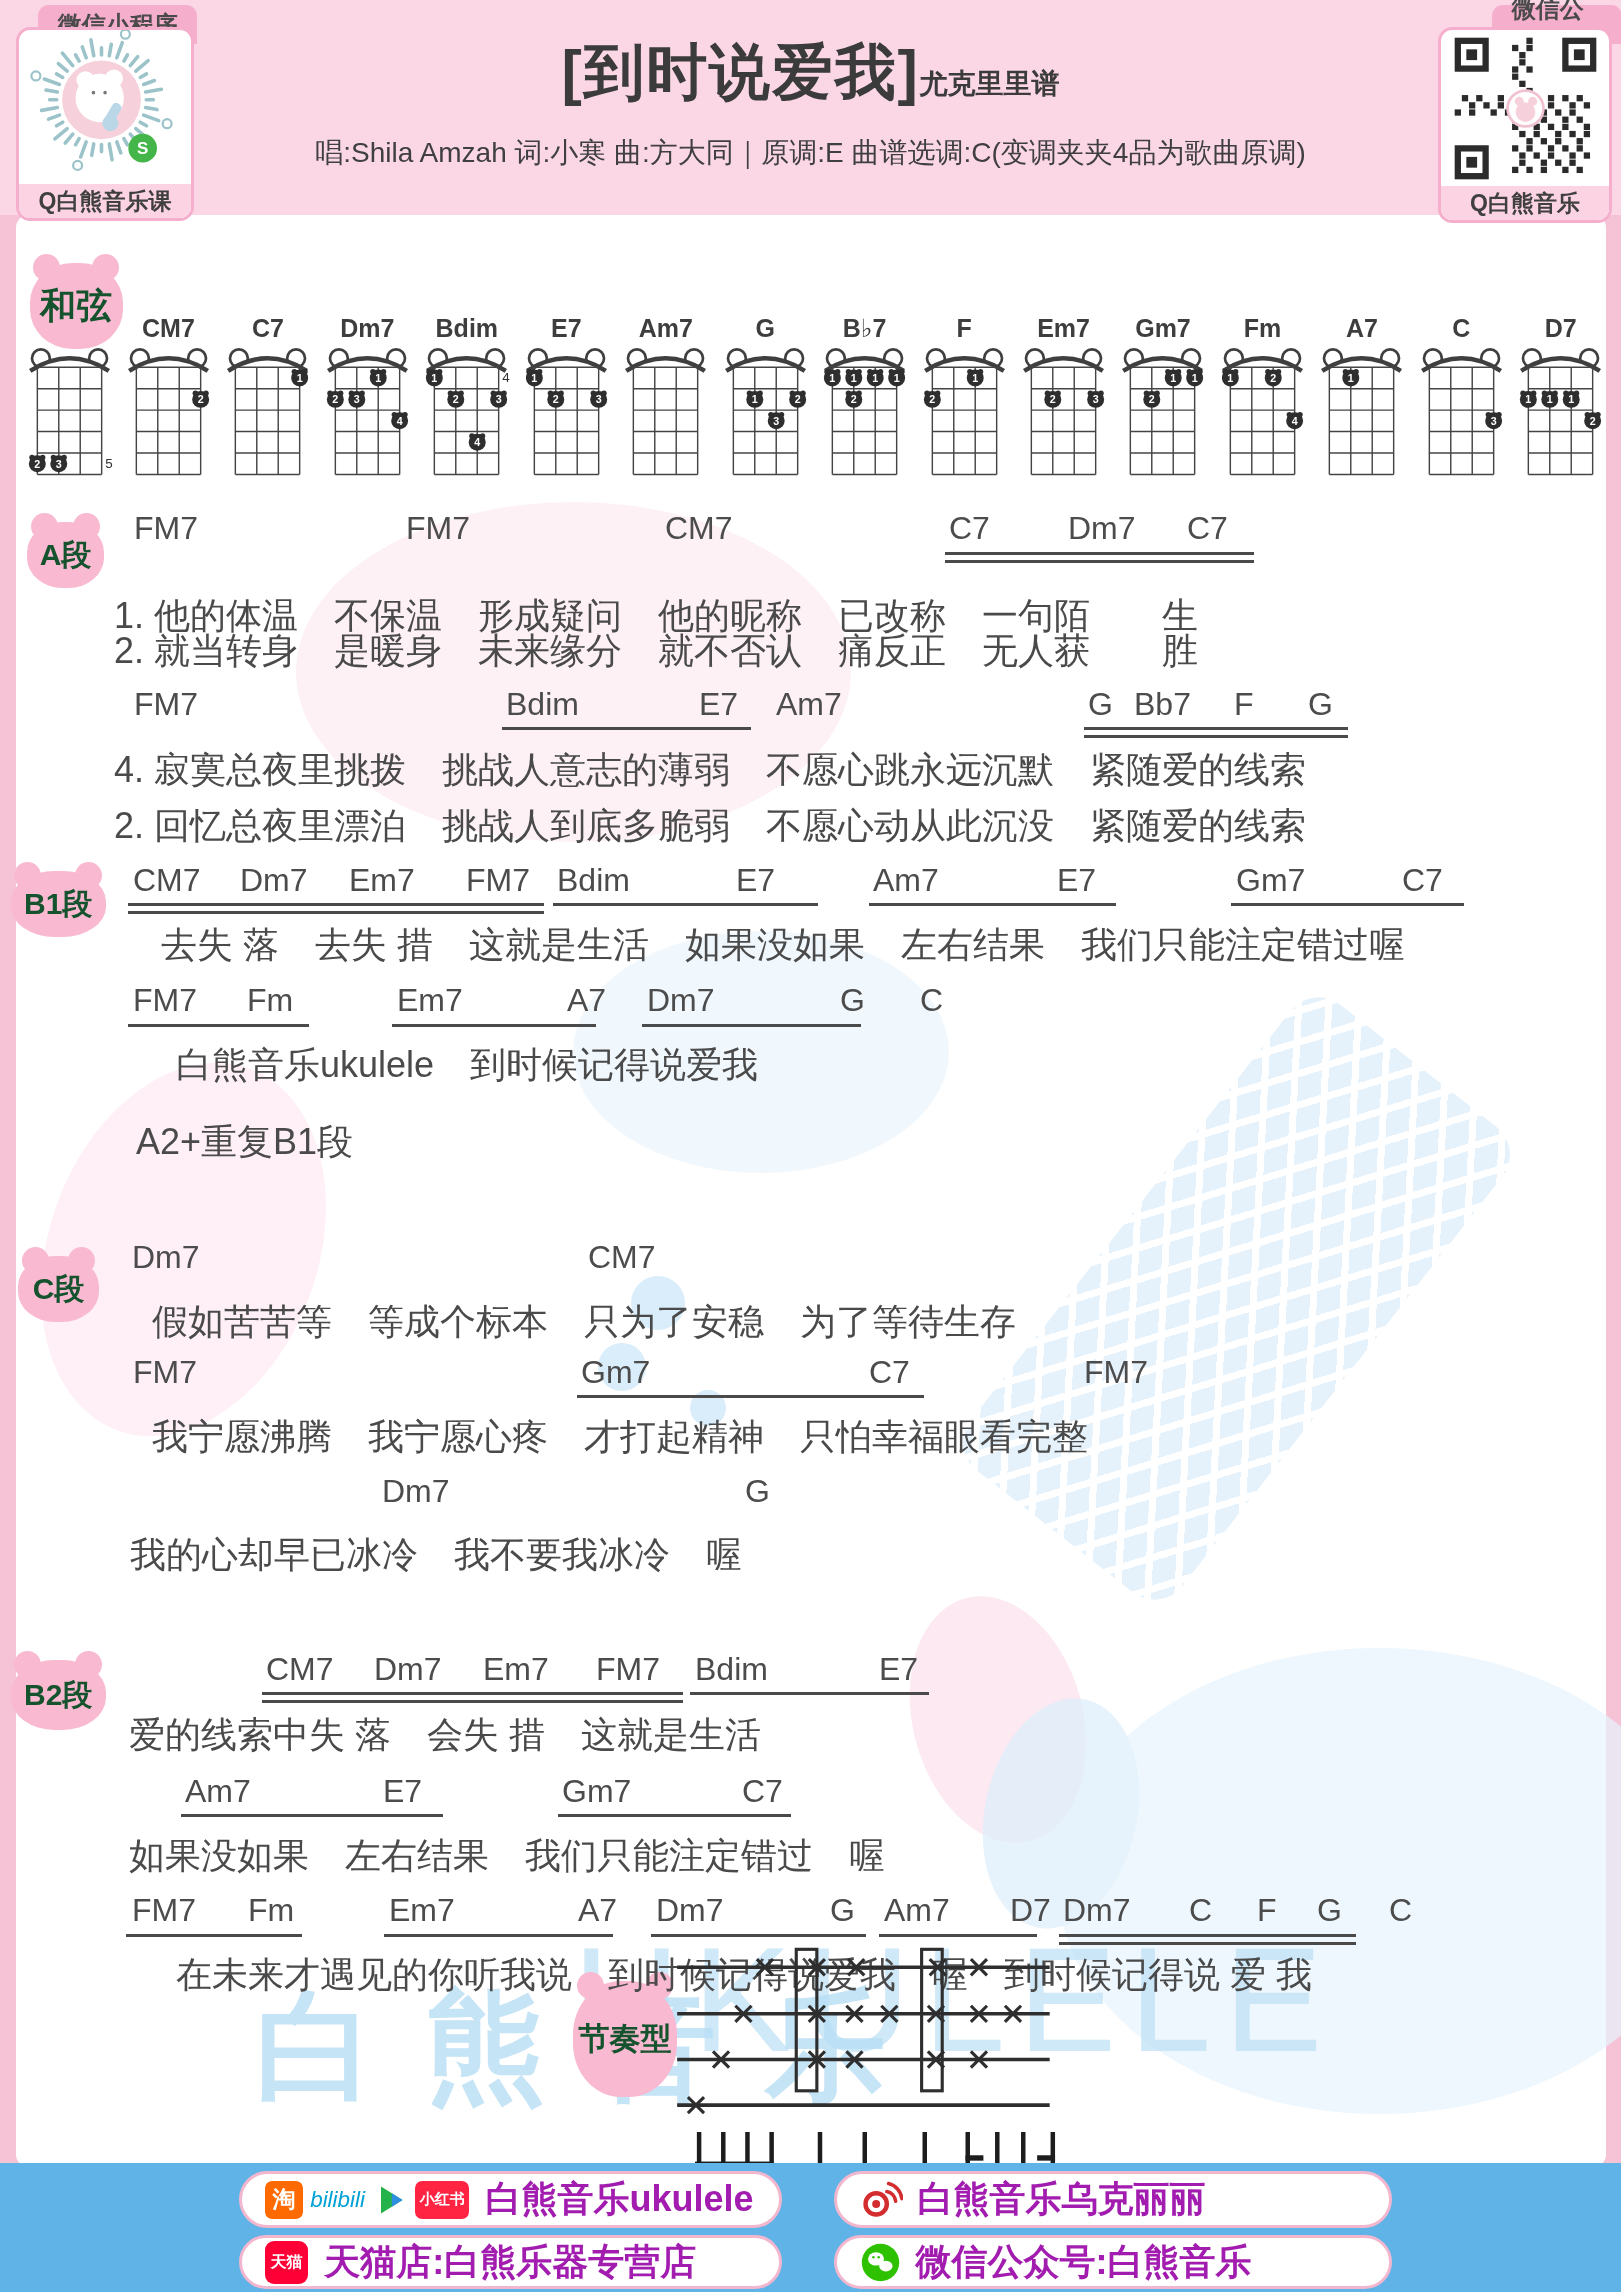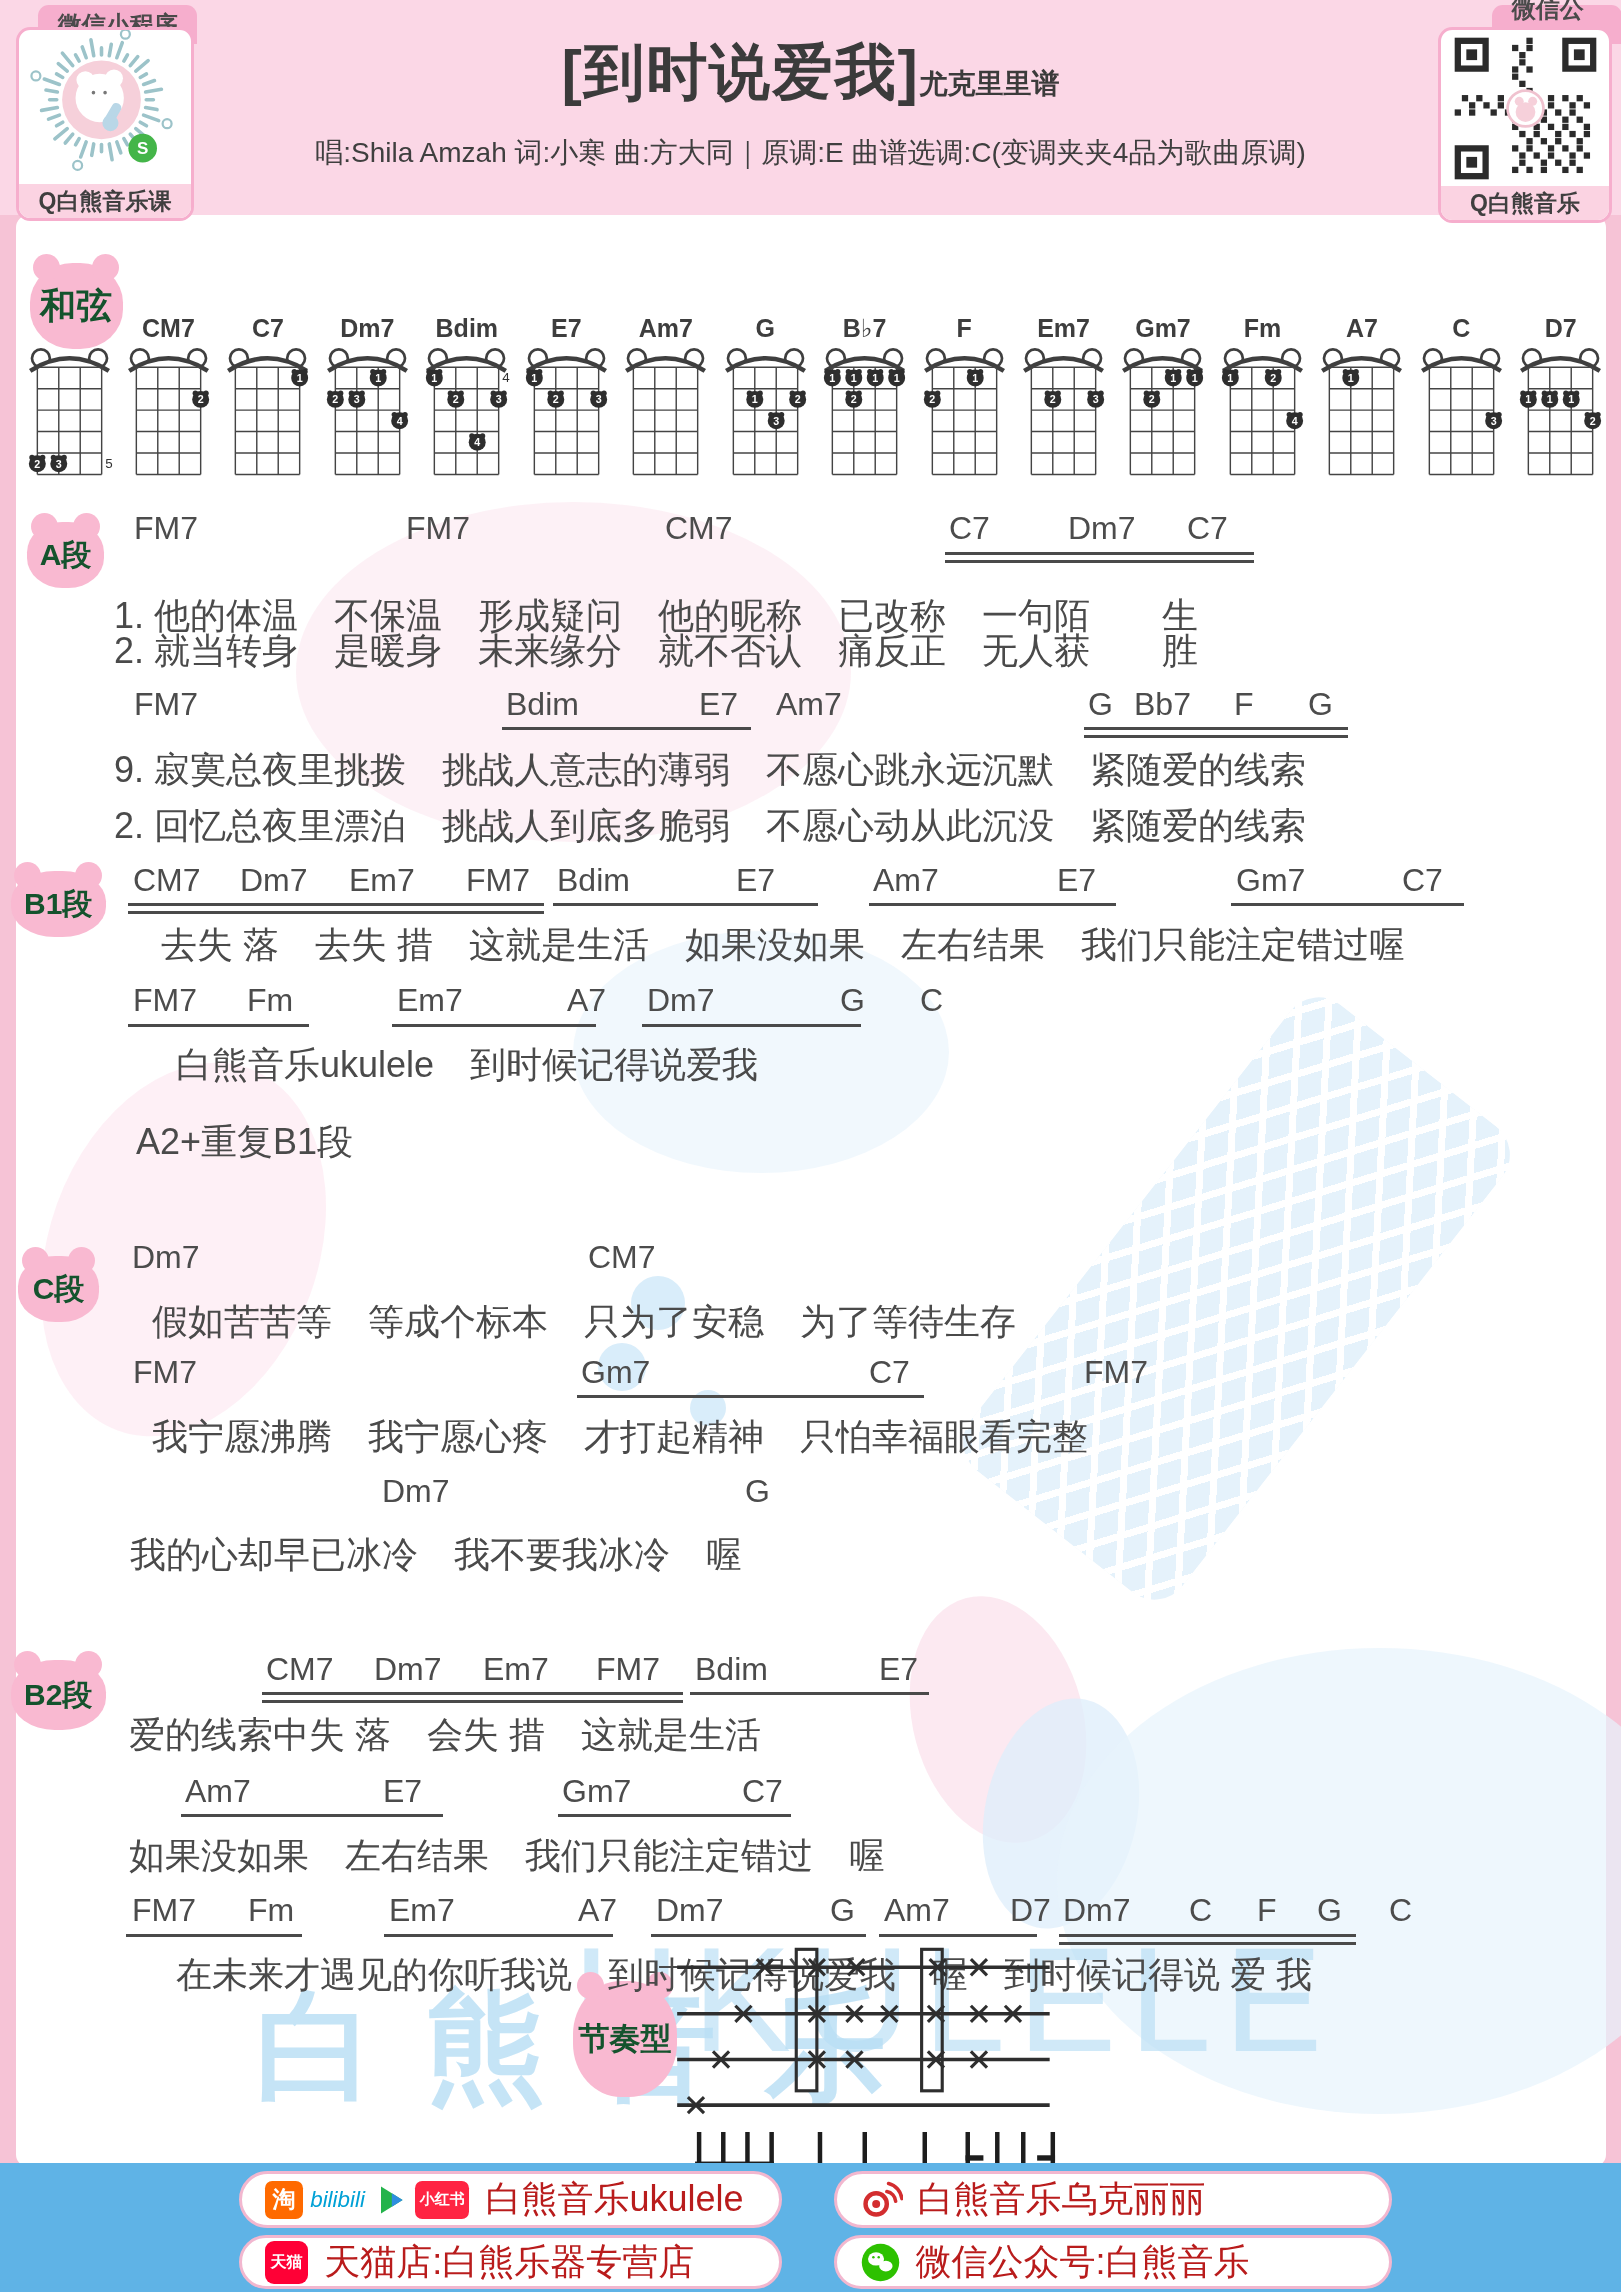--- a/index.html
+++ b/index.html
@@ -35,21 +35,21 @@
   #lattice{position:absolute;left:1102px;top:1003px;width:269px;height:591px;z-index:1;transform:rotate(38deg);border-radius:36px;
      background:
        repeating-linear-gradient(55deg,rgba(255,255,255,0) 0 23px,#ffffff 23px 30px),
        repeating-linear-gradient(-55deg,rgba(255,255,255,0) 0 23px,#ffffff 23px 30px),
        #ddeefa;opacity:.75;}
   #wm-cn{position:absolute;left:255px;top:1966px;font-size:121px;font-weight:600;letter-spacing:49px;color:rgba(183,221,244,.8);z-index:2;white-space:nowrap;}
   #wm-en{position:absolute;left:573px;top:1915px;font-size:148px;font-weight:400;letter-spacing:12.5px;color:rgba(183,221,244,.65);z-index:1;white-space:nowrap;}
   
   #footer{left:0;top:2163px;width:1622px;height:130px;background:#5fb3e6;z-index:8;}
   .pill{position:absolute;background:#ffffff;border:3.6px solid #f2b7cf;border-radius:32px;display:flex;align-items:center;padding:0 23px;box-sizing:border-box;z-index:9;}
-  .pill .plabel{font-size:36px;font-weight:400;color:#b91c1c;white-space:nowrap;margin-left:9px;}
+  .pill .plabel{font-size:36px;font-weight:700;color:#a21caf;white-space:nowrap;margin-left:9px;}
   .icon-sq{display:inline-flex;align-items:center;justify-content:center;border-radius:7.2px;color:#fff;font-weight:700;margin-right:7.2px;flex:none;}
   .bili-text{color:#00a1d6;font-weight:400;font-size:22.4px;font-style:italic;margin-right:7.2px;flex:none;}
 </style>
 </head>
 <body>
 
 <div class="blob" style="left:296px;top:502px;width:555px;height:340px;background:#fdeff5;opacity:.85;"></div>
 <div class="blob" style="left:49px;top:1057px;width:269px;height:385px;background:#fdeaf2;opacity:.7;transform:rotate(20deg);"></div>
 <div class="blob" style="left:573px;top:931px;width:376px;height:242px;background:#eaf4fc;opacity:.65;"></div>
 <div class="blob" style="left:631px;top:1276px;width:54px;height:54px;background:#d9edfa;"></div>
@@ -641,21 +641,21 @@
       <span style="left: 699px; top: 686px; position: absolute; z-index: 5;">E7</span>
       <span style="left: 776px; top: 686px; position: absolute; z-index: 5;">Am7</span>
       <span style="left: 1088px; top: 686px; position: absolute; z-index: 5;">G</span>
       <span style="left: 1134px; top: 686px; position: absolute; z-index: 5;">Bb7</span>
       <span style="left: 1234px; top: 686px; position: absolute; z-index: 5;">F</span>
       <span style="left: 1308px; top: 686px; position: absolute; z-index: 5;">G</span>
       <div class="cul" style="left: 502px; top: 727px; width: 249px;"></div>
       <div class="cul" style="left: 1084px; top: 727px; width: 264px;"></div>
       <div class="cul" style="left: 1084px; top: 735px; width: 264px;"></div>
     </div>
-    <div class="lyric-line" style="left: 114px; top: 746px;">9. 寂寞总夜里挑拨　挑战人意志的薄弱　不愿心跳永远沉默　紧随爱的线索</div>
+    <div class="lyric-line" style="left: 114px; top: 746px;">4. 寂寞总夜里挑拨　挑战人意志的薄弱　不愿心跳永远沉默　紧随爱的线索</div>
     <div class="lyric-line" style="left: 114px; top: 802px;">2. 回忆总夜里漂泊　挑战人到底多脆弱　不愿心动从此沉没　紧随爱的线索</div>
     <div class="chord-line">
       <span style="left: 133px; top: 862px; position: absolute; z-index: 5;">CM7</span>
       <span style="left: 240px; top: 862px; position: absolute; z-index: 5;">Dm7</span>
       <span style="left: 349px; top: 862px; position: absolute; z-index: 5;">Em7</span>
       <span style="left: 466px; top: 862px; position: absolute; z-index: 5;">FM7</span>
       <span style="left: 557px; top: 862px; position: absolute; z-index: 5;">Bdim</span>
       <span style="left: 736px; top: 862px; position: absolute; z-index: 5;">E7</span>
       <span style="left: 873px; top: 862px; position: absolute; z-index: 5;">Am7</span>
       <span style="left: 1057px; top: 862px; position: absolute; z-index: 5;">E7</span>

